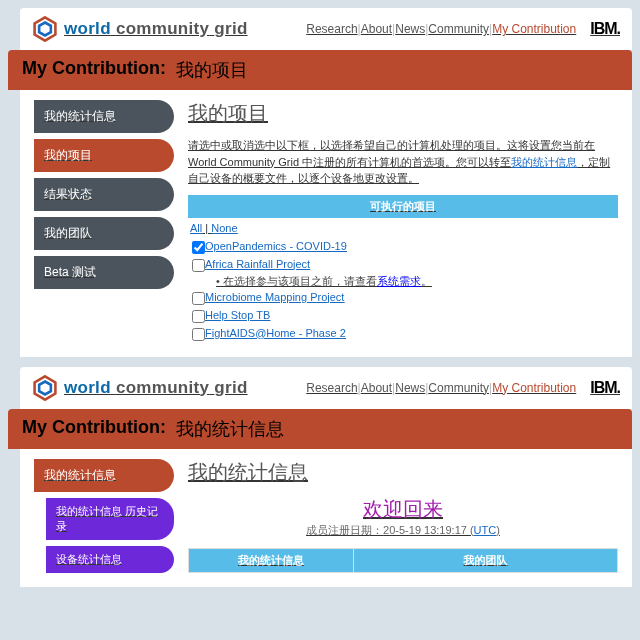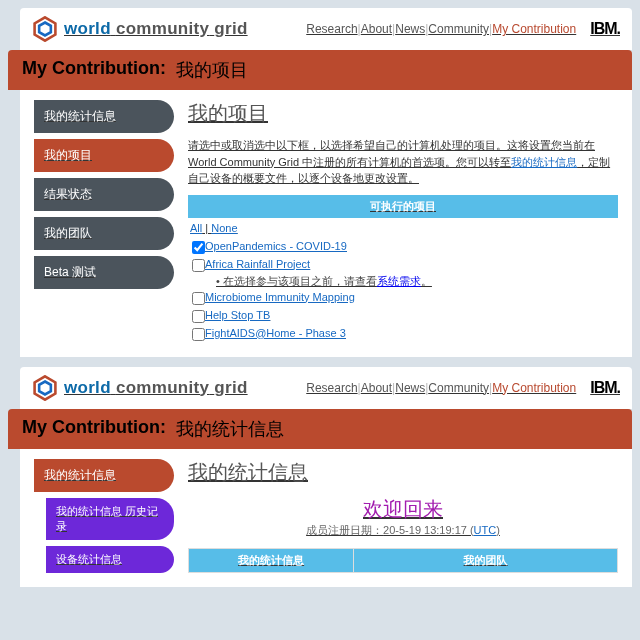--- a/index.html
+++ b/index.html
@@ -105,29 +105,29 @@
             <input type="checkbox" checked="" style="">
             <a href="#">OpenPandemics - COVID-19</a>
           </div>
           <div class="proj">
             <input type="checkbox" style="">
             <a href="#">Africa Rainfall Project</a>
           </div>
           <div class="projnote"><span>• 在选择参与该项目之前，请查看</span><a href="#">系统需求</a><span>。</span></div>
           <div class="proj">
             <input type="checkbox" style="">
-            <a href="#">Microbiome Immunity Mapping</a>
+            <a href="#">Microbiome Mapping Project</a>
           </div>
           <div class="proj">
             <input type="checkbox" style="">
             <a href="#">Help Stop TB</a>
           </div>
           <div class="proj">
             <input type="checkbox" style="">
-            <a href="#">FightAIDS@Home - Phase 3</a>
+            <a href="#">FightAIDS@Home - Phase 2</a>
           </div>
         </div>
     </div>
   </div>
 </div>
 
 <div class="panel">
   <div class="topbar">
     <div class="logo">
       <svg class="logo-mark" viewBox="0 0 40 40">

